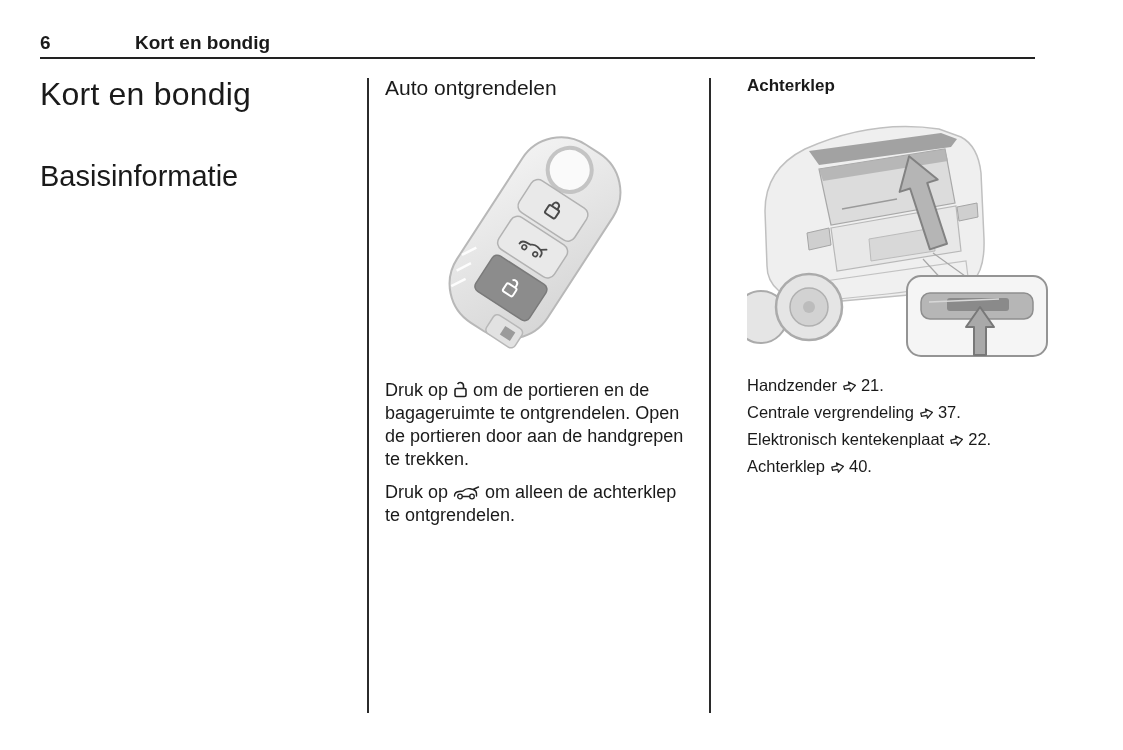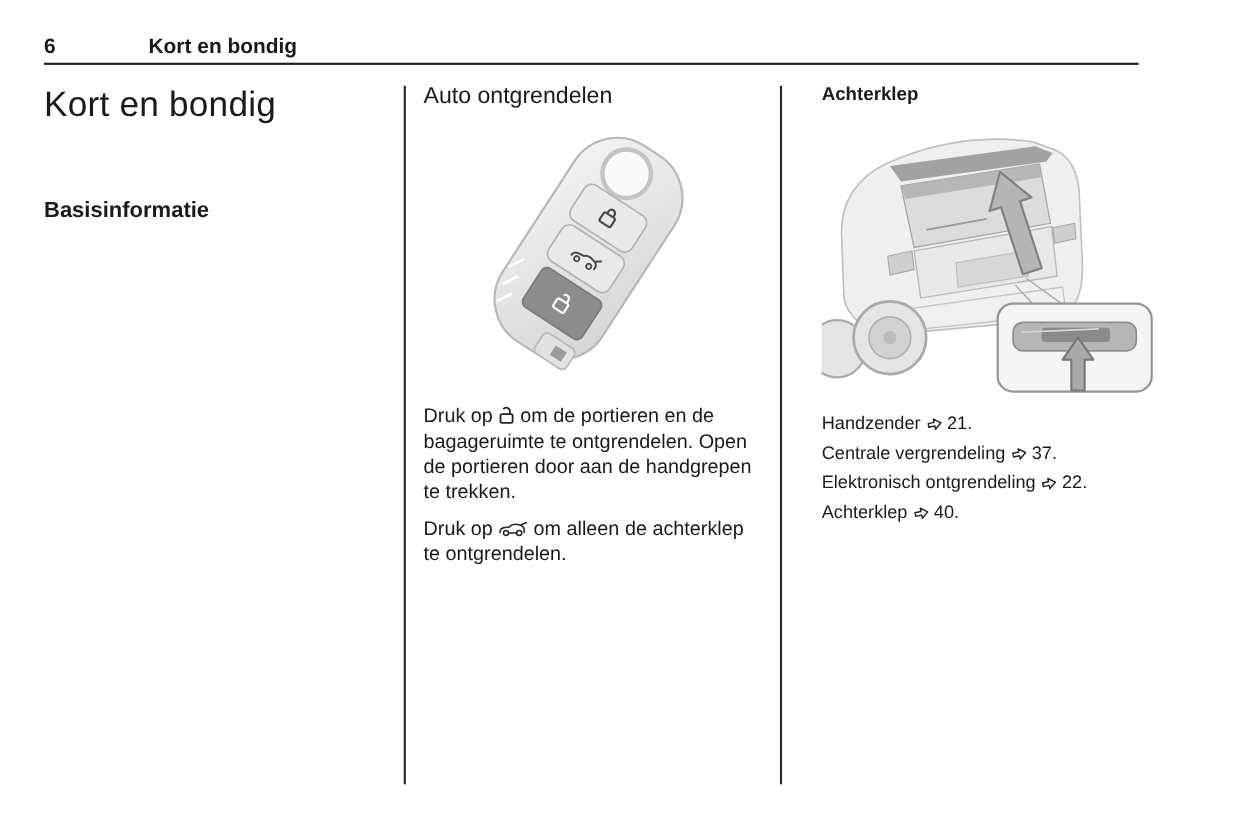--- a/index.html
+++ b/index.html
@@ -13,25 +13,25 @@
   .header-rule { position:absolute; left:40px; top:57px; width:995px; height:2px; background:#222; }
 
   
   .v-divider { position:absolute; top:78px; width:2px; height:635px; background:#2b2b2b; }
   .v-divider.one { left:367px; }
   .v-divider.two { left:709px; }
 
   
   .col-left { position:absolute; left:40px; top:76px; width:300px; }
   .col-left h1 { font-size:32px; font-weight:400; line-height:1.15; letter-spacing:0.2px; }
-  .col-left h2 { font-size:20px; font-weight:700; margin-top:67px; }
+  .col-left h2 { font-size:29px; font-weight:400; margin-top:47px; }
 
   
   .col-mid { position:absolute; left:385px; top:76px; width:307px; }
-  .col-mid h3 { font-size:21px; font-weight:400; margin-bottom:4px; }
+  .col-mid h3 { font-size:21px; font-weight:400; margin-bottom:16px; }
   .figure { width:307px; height:249px; margin-bottom:14px; }
   .body-text { font-size:18px; line-height:23px; margin-bottom:10px; }
   .inline-icon { display:inline-block; vertical-align:-2px; margin:0 5px; }
   .inline-icon svg { display:block; }
 
   
   .col-right { position:absolute; left:747px; top:76px; width:307px; }
   .col-right h4 { font-size:17px; font-weight:bold; margin-bottom:15px; }
   .ref-line { font-size:16.5px; line-height:23px; margin-bottom:4px; }
   .ref-arrow { display:inline-block; vertical-align:-2px; margin:0 4px 0 6px; transform:rotate(-12deg); }
@@ -168,20 +168,20 @@
 
 
   <div class="ref-line"><span>Handzender</span><span class="ref-arrow"><svg width="14" height="13" viewBox="0 0 14 13">
           <polygon points="1,4.8 6.5,4.8 6.5,1.8 12.5,6.5 6.5,11.2 6.5,8.2 1,8.2" fill="#fff" stroke="#222" stroke-width="1.3" stroke-linejoin="round"></polygon>
         </svg></span><span>21.</span></div>
 
   <div class="ref-line"><span>Centrale vergrendeling</span><span class="ref-arrow"><svg width="14" height="13" viewBox="0 0 14 13">
           <polygon points="1,4.8 6.5,4.8 6.5,1.8 12.5,6.5 6.5,11.2 6.5,8.2 1,8.2" fill="#fff" stroke="#222" stroke-width="1.3" stroke-linejoin="round"></polygon>
         </svg></span><span>37.</span></div>
 
-  <div class="ref-line"><span>Elektronisch ontgrendeling</span><span class="ref-arrow"><svg width="14" height="13" viewBox="0 0 14 13">
+  <div class="ref-line"><span>Elektronisch kentekenplaat</span><span class="ref-arrow"><svg width="14" height="13" viewBox="0 0 14 13">
           <polygon points="1,4.8 6.5,4.8 6.5,1.8 12.5,6.5 6.5,11.2 6.5,8.2 1,8.2" fill="#fff" stroke="#222" stroke-width="1.3" stroke-linejoin="round"></polygon>
         </svg></span><span>22.</span></div>
 
   <div class="ref-line"><span>Achterklep</span><span class="ref-arrow"><svg width="14" height="13" viewBox="0 0 14 13">
           <polygon points="1,4.8 6.5,4.8 6.5,1.8 12.5,6.5 6.5,11.2 6.5,8.2 1,8.2" fill="#fff" stroke="#222" stroke-width="1.3" stroke-linejoin="round"></polygon>
         </svg></span><span>40.</span></div>
 </div>
 
 </body></html>

